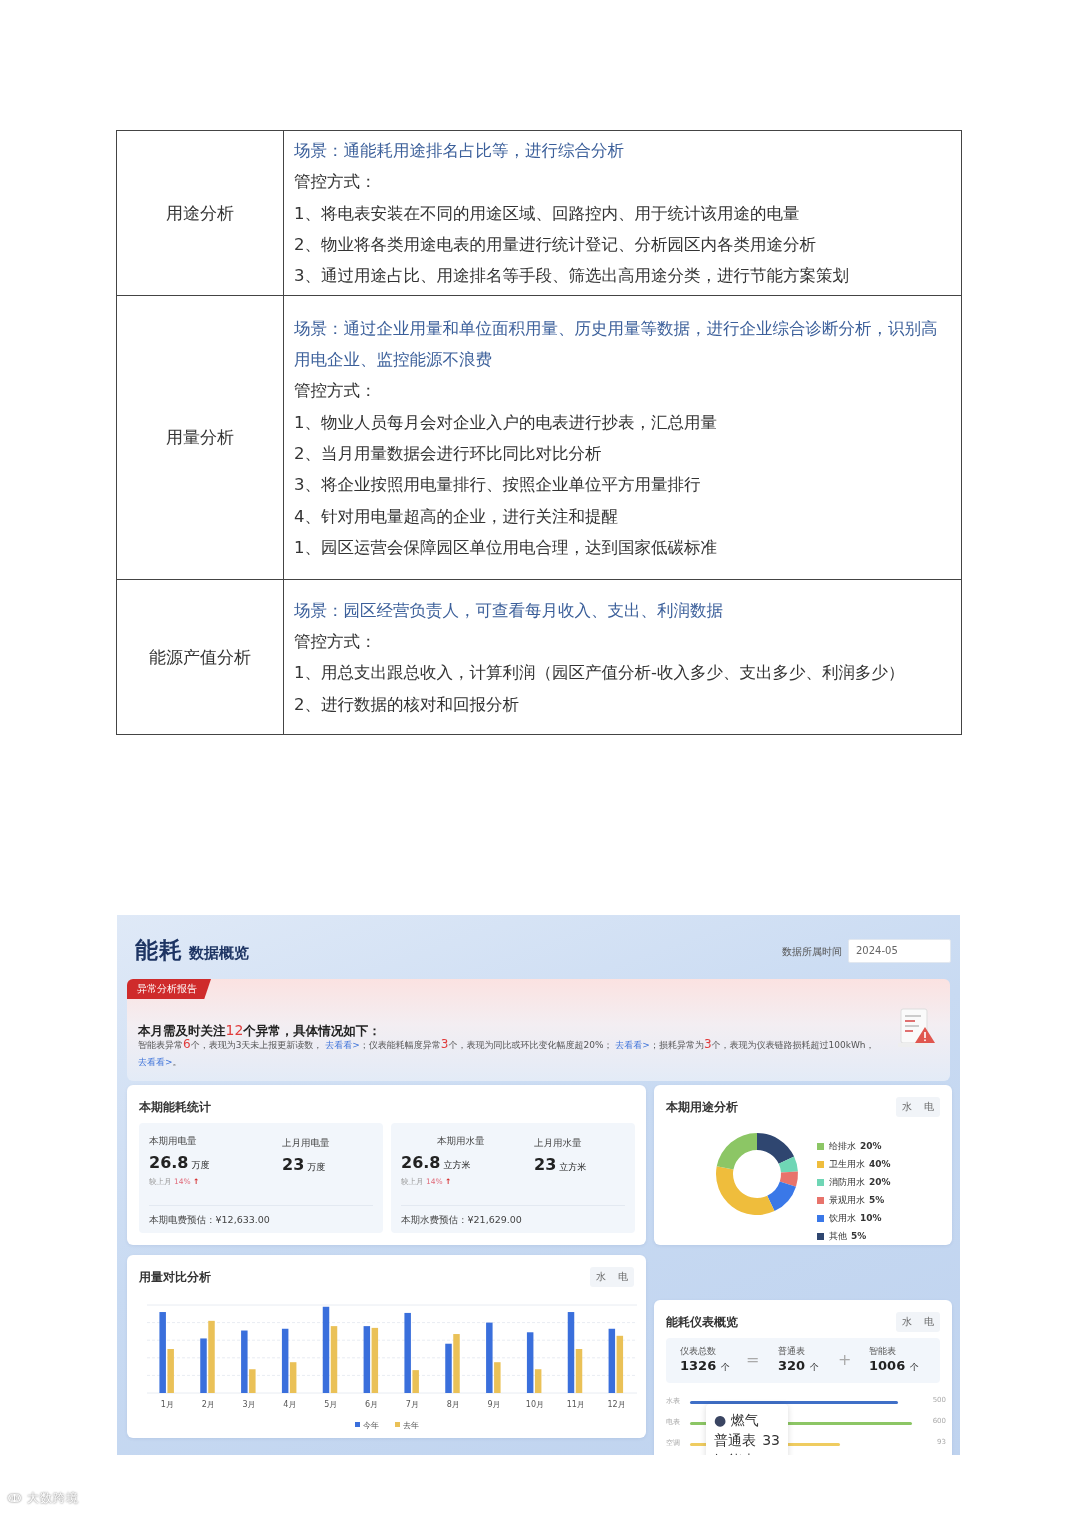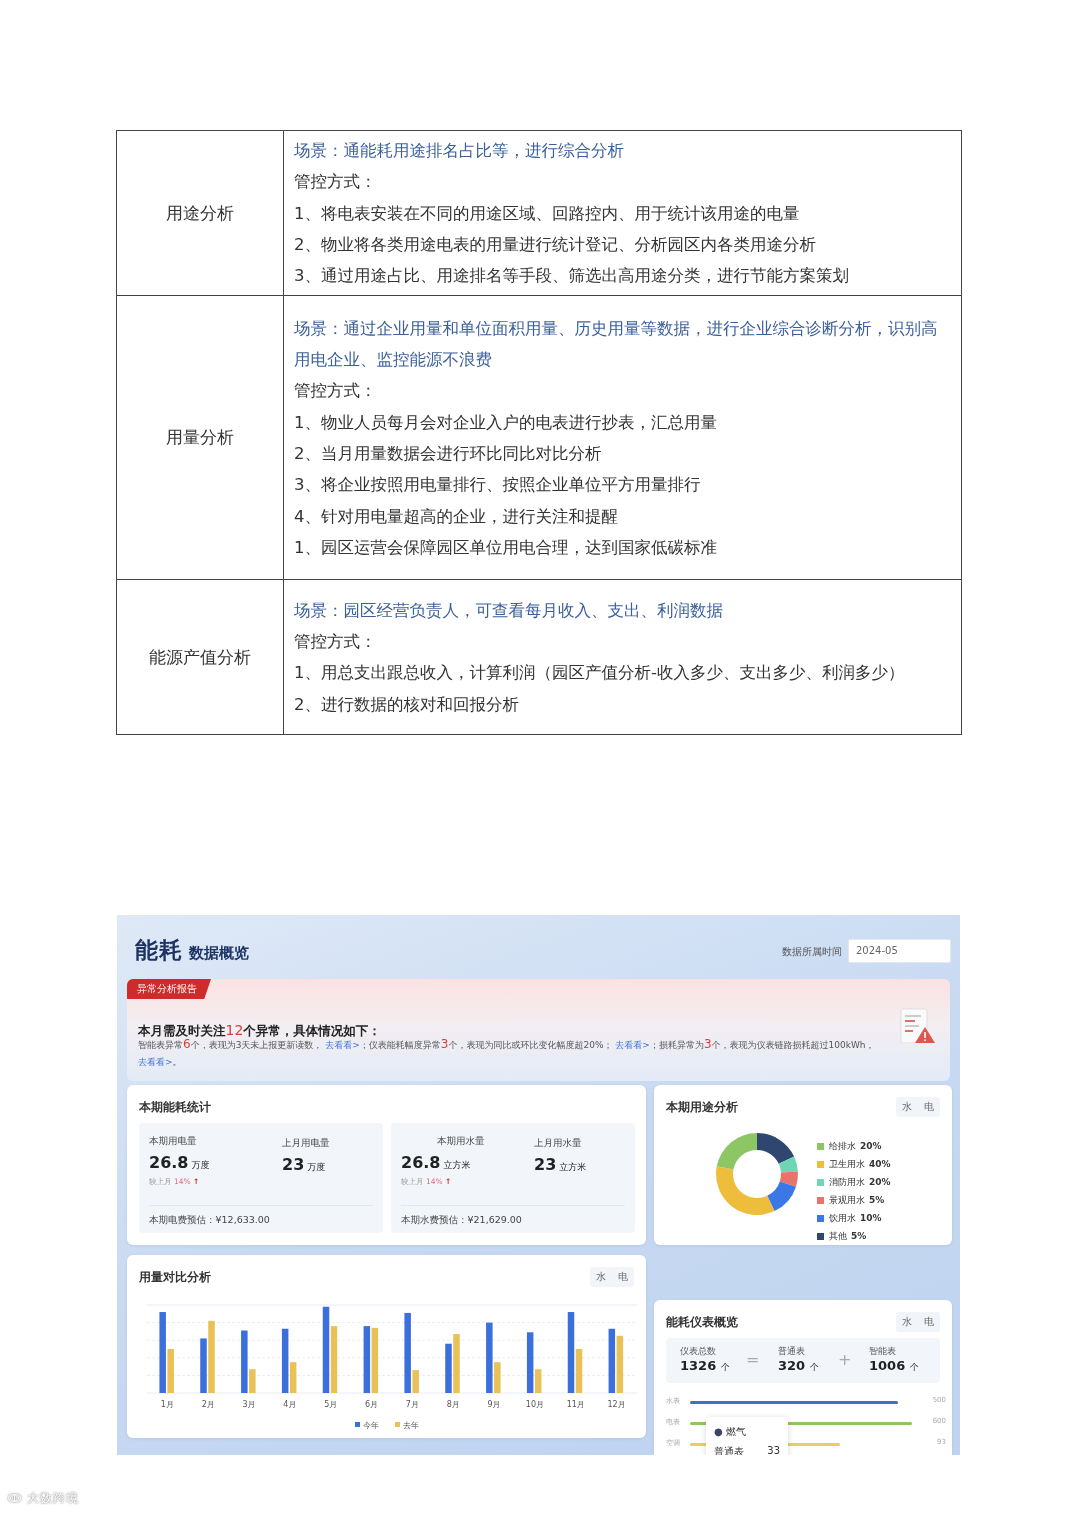--- a/index.html
+++ b/index.html
@@ -65,22 +65,22 @@
 
   .meter-sum{position:absolute;left:12px;top:38px;width:274px;height:45px;background:#f2f6fb;border-radius:4px;}
   .meter-sum .lbl{position:absolute;top:7px;font-size:9px;color:#555;}
   .meter-sum .val{position:absolute;top:20px;font-size:13px;font-weight:bold;color:#222;}
   .meter-sum .val small{font-size:9px;font-weight:normal;}
   .meter-sum .op{position:absolute;top:12px;font-size:16px;color:#aaa;}
   .meter-row{position:absolute;left:12px;width:280px;height:14px;}
   .meter-row .name{position:absolute;left:0;top:0;font-size:7px;color:#aaa;}
   .meter-row .bar{position:absolute;left:24px;top:5px;height:3px;border-radius:2px;}
   .meter-row .num{position:absolute;right:0;top:0;font-size:7px;color:#aaa;}
-  .tooltip{position:absolute;left:52px;top:117px;width:82px;height:67px;background:#fff;border-radius:4px;
-           box-shadow:0 1px 6px rgba(0,0,0,.15);font-size:10px;color:#333;}
+  .tooltip{position:absolute;left:52px;top:104px;width:82px;height:67px;background:#fff;border-radius:4px;
+           box-shadow:0 1px 6px rgba(0,0,0,.15);font-size:14px;color:#333;}
   .tooltip div{position:absolute;left:8px;}
   .tooltip .v{position:absolute;right:8px;left:auto;}
 
   .watermark{position:absolute;left:8px;top:1490px;font-size:12px;color:#fff;font-weight:normal;
              text-shadow:0 0 2px #999,0 0 2px #999;letter-spacing:1px;}
 </style>
 </head>
 <body>
 
 <table class="doc-table">

